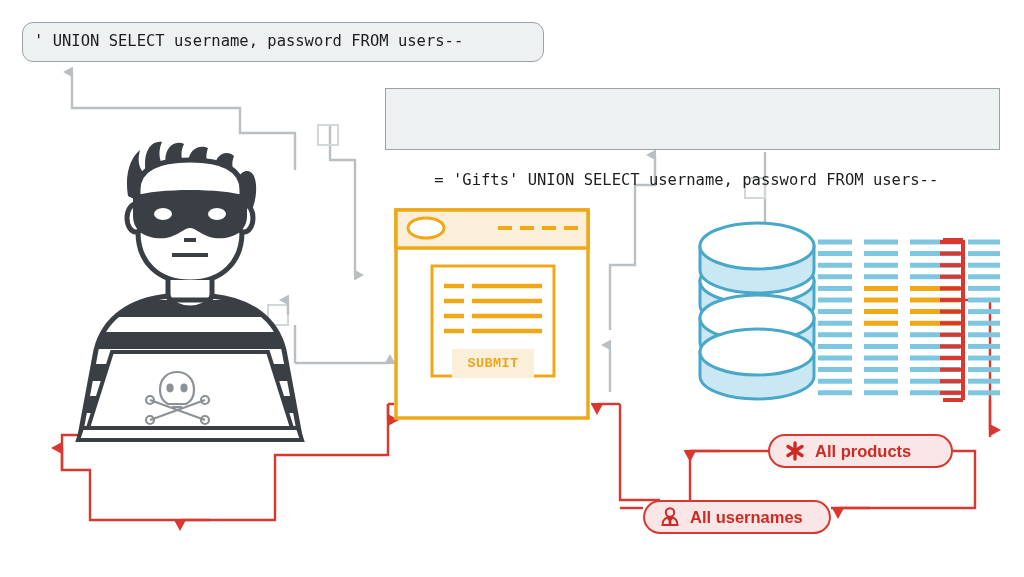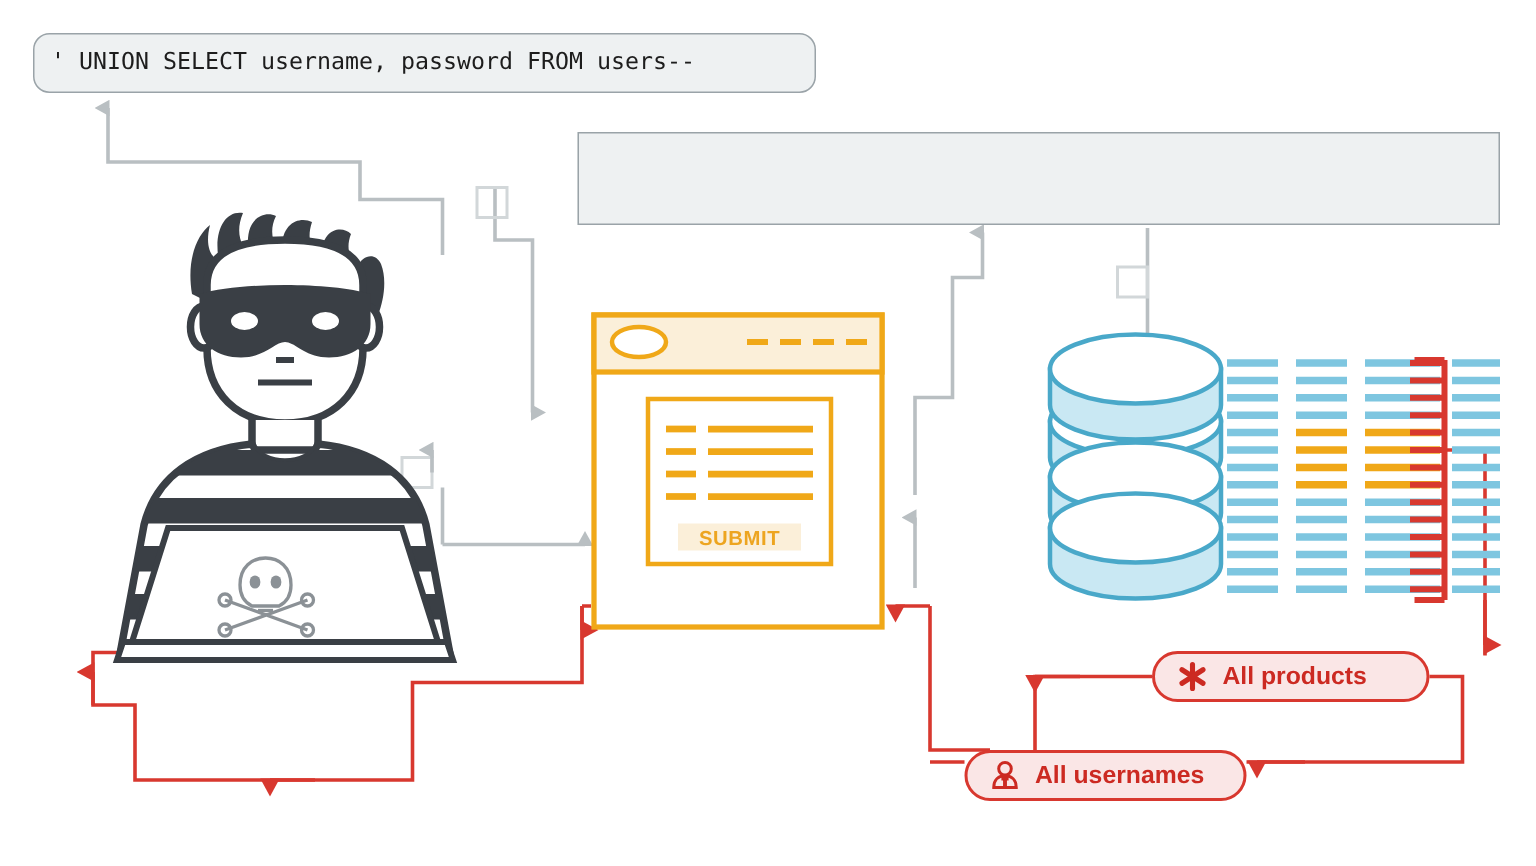--- a/index.html
+++ b/index.html
@@ -21,24 +21,24 @@
   .badge{position:absolute;background:#fae6e6;border:2px solid #d8382f;
          border-radius:999px;color:#cc2a22;font-weight:bold;font-size:16.5px;
          display:flex;align-items:center;box-sizing:border-box;}
   #badge-passwords{left:768px;top:434px;width:185px;height:34px;padding-left:14px;}
   #badge-usernames{left:643px;top:490px;width:188px;height:34px;padding-left:14px;margin-top:10px;}
   .badge .glyph{display:inline-flex;align-items:center;justify-content:center;
                 width:22px;height:22px;margin-right:9px;flex:none;}
   .badge .txt{white-space:nowrap;}
 
   
-  #submit-btn{position:absolute;left:452px;top:349px;width:82px;height:18px;
+  #submit-btn{position:absolute;left:452px;top:349px;width:82px;height:29px;
               background:#fbefd9;color:#eda520;font-weight:bold;font-size:13.5px;
               display:flex;align-items:center;justify-content:center;
-              letter-spacing:.4px;box-sizing:border-box;}
+              letter-spacing:.4px;box-sizing:border-box;font-family:Liberation Mono, monospace;}
 </style>
 </head>
 <body>
 
 <div class="stage">
 
   <svg class="layer" viewBox="0 0 1024 577" xmlns="http://www.w3.org/2000/svg">
     <defs>
       <marker id="ag-up" markerWidth="11" markerHeight="11" refX="5.5" refY="9" orient="auto" markerUnits="userSpaceOnUse">
         <path d="M5.5 0 L11 10 L0 10 Z" fill="#b9bfc2"></path>
@@ -277,20 +277,21 @@
         <path d="M963 369.6 L940 369.6"></path>
         <path d="M963 381.2 L940 381.2"></path>
         <path d="M963 392.79999999999995 L940 392.79999999999995"></path>
       </g>
   </svg>
 
   <div class="codebox" id="code-payload">' UNION SELECT username, password FROM users--</div>
 
   <div class="codebox" id="code-query">
     <br>
+    <span>= 'Gifts' UNION SELECT username, password FROM users--</span>
   </div>
 
   <div id="submit-btn">SUBMIT</div>
 
   <div class="badge" id="badge-passwords">
     <span class="glyph">
       <svg viewBox="0 0 22 22" width="22" height="22" xmlns="http://www.w3.org/2000/svg">
         <g stroke="#cc2a22" stroke-width="3.4" stroke-linecap="round">
           <path d="M11 3 L11 19"></path>
             <path d="M4 6.5 L18 15.5"></path>

